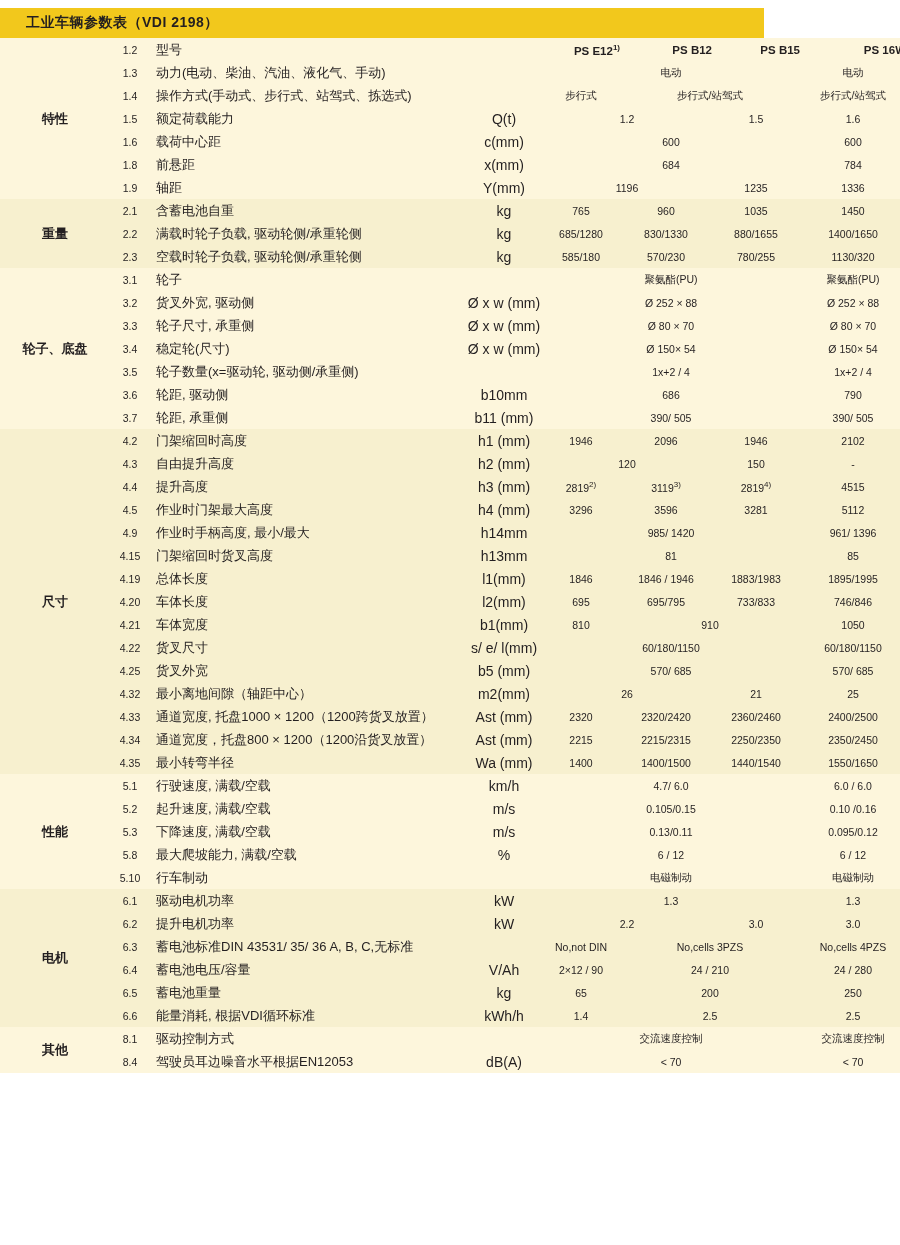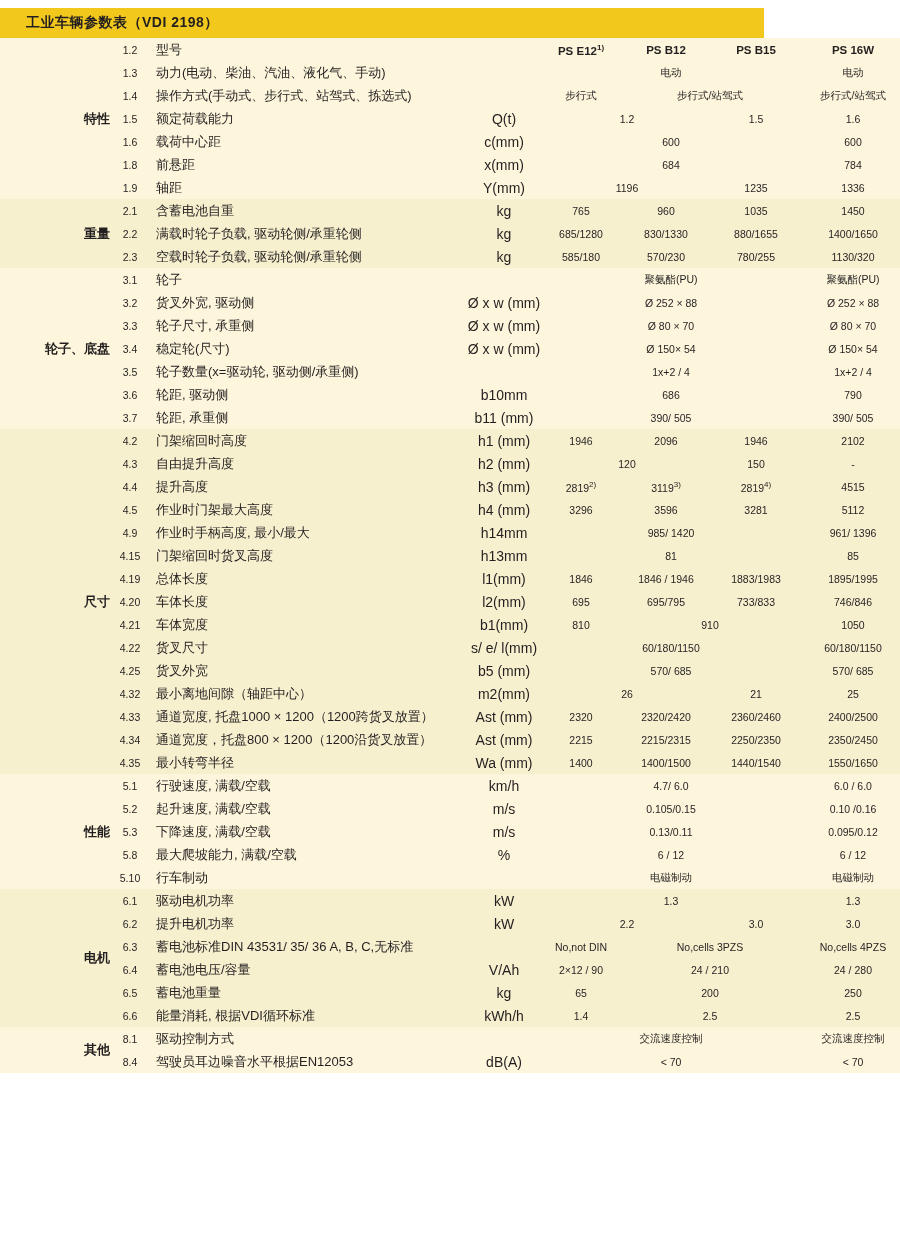--- a/index.html
+++ b/index.html
@@ -1,34 +1,34 @@
 <!DOCTYPE html>
 <html><head>
 <meta charset="utf-8">
 <style>
   html,body{margin:0;padding:0;background:#ffffff;}
   body{font-family:"Liberation Sans","DejaVu Sans",sans-serif;color:#231f20;}
   #page{width:764px;height:1245px;position:relative;box-sizing:border-box;padding:8px 0 0 0;background:#fff;}
   .title-bar{background:#f2c81c;height:30px;display:flex;align-items:center;padding-left:26px;font-size:14px;font-weight:bold;color:#231f20;letter-spacing:0.5px;}
   table{border-collapse:collapse;width:900px;table-layout:fixed;font-size:11px;}
   td{padding:0;vertical-align:middle;}
-  .sec{width:110px;text-align:right;font-size:13px;font-weight:bold;color:#231f20;}
+  .sec{width:110px;text-align:center;font-size:13px;font-weight:bold;color:#231f20;}
   .num{width:40px;text-align:center;font-size:10.5px;color:#231f20;}
   .desc{width:310px;padding-left:6px;font-size:13px;color:#231f20;}
   .unit{width:76px;text-align:center;font-size:14px;color:#231f20;}
   .c1,.c2,.c3,.c4{text-align:center;font-size:10.5px;}
   .c1{width:78px;}
   .c2{width:92px;margin-top:28px;}
   .c3{width:88px;}
   .c4{width:106px;}
   tr.row{height:23px;}
   .band-a{background:#fdf6dc;}
   .band-b{background:#f7f0cf;}
   .band-c{background:#fdf6dc;}
-  .hdr{font-weight:bold;font-size:11.5px;text-align:center;}
+  .hdr{font-weight:bold;font-size:11.5px;text-align:right;}
   .sup{font-size:8px;vertical-align:super;}
   .footnotes{font-size:9.5px;color:#231f20;padding:7px 4px 0 6px;line-height:1.5;}
 </style>
 </head>
 <body>
 
 <div id="page">
   <div class="title-bar">
     <span>工业车辆参数表（VDI 2198）</span>
   </div>

